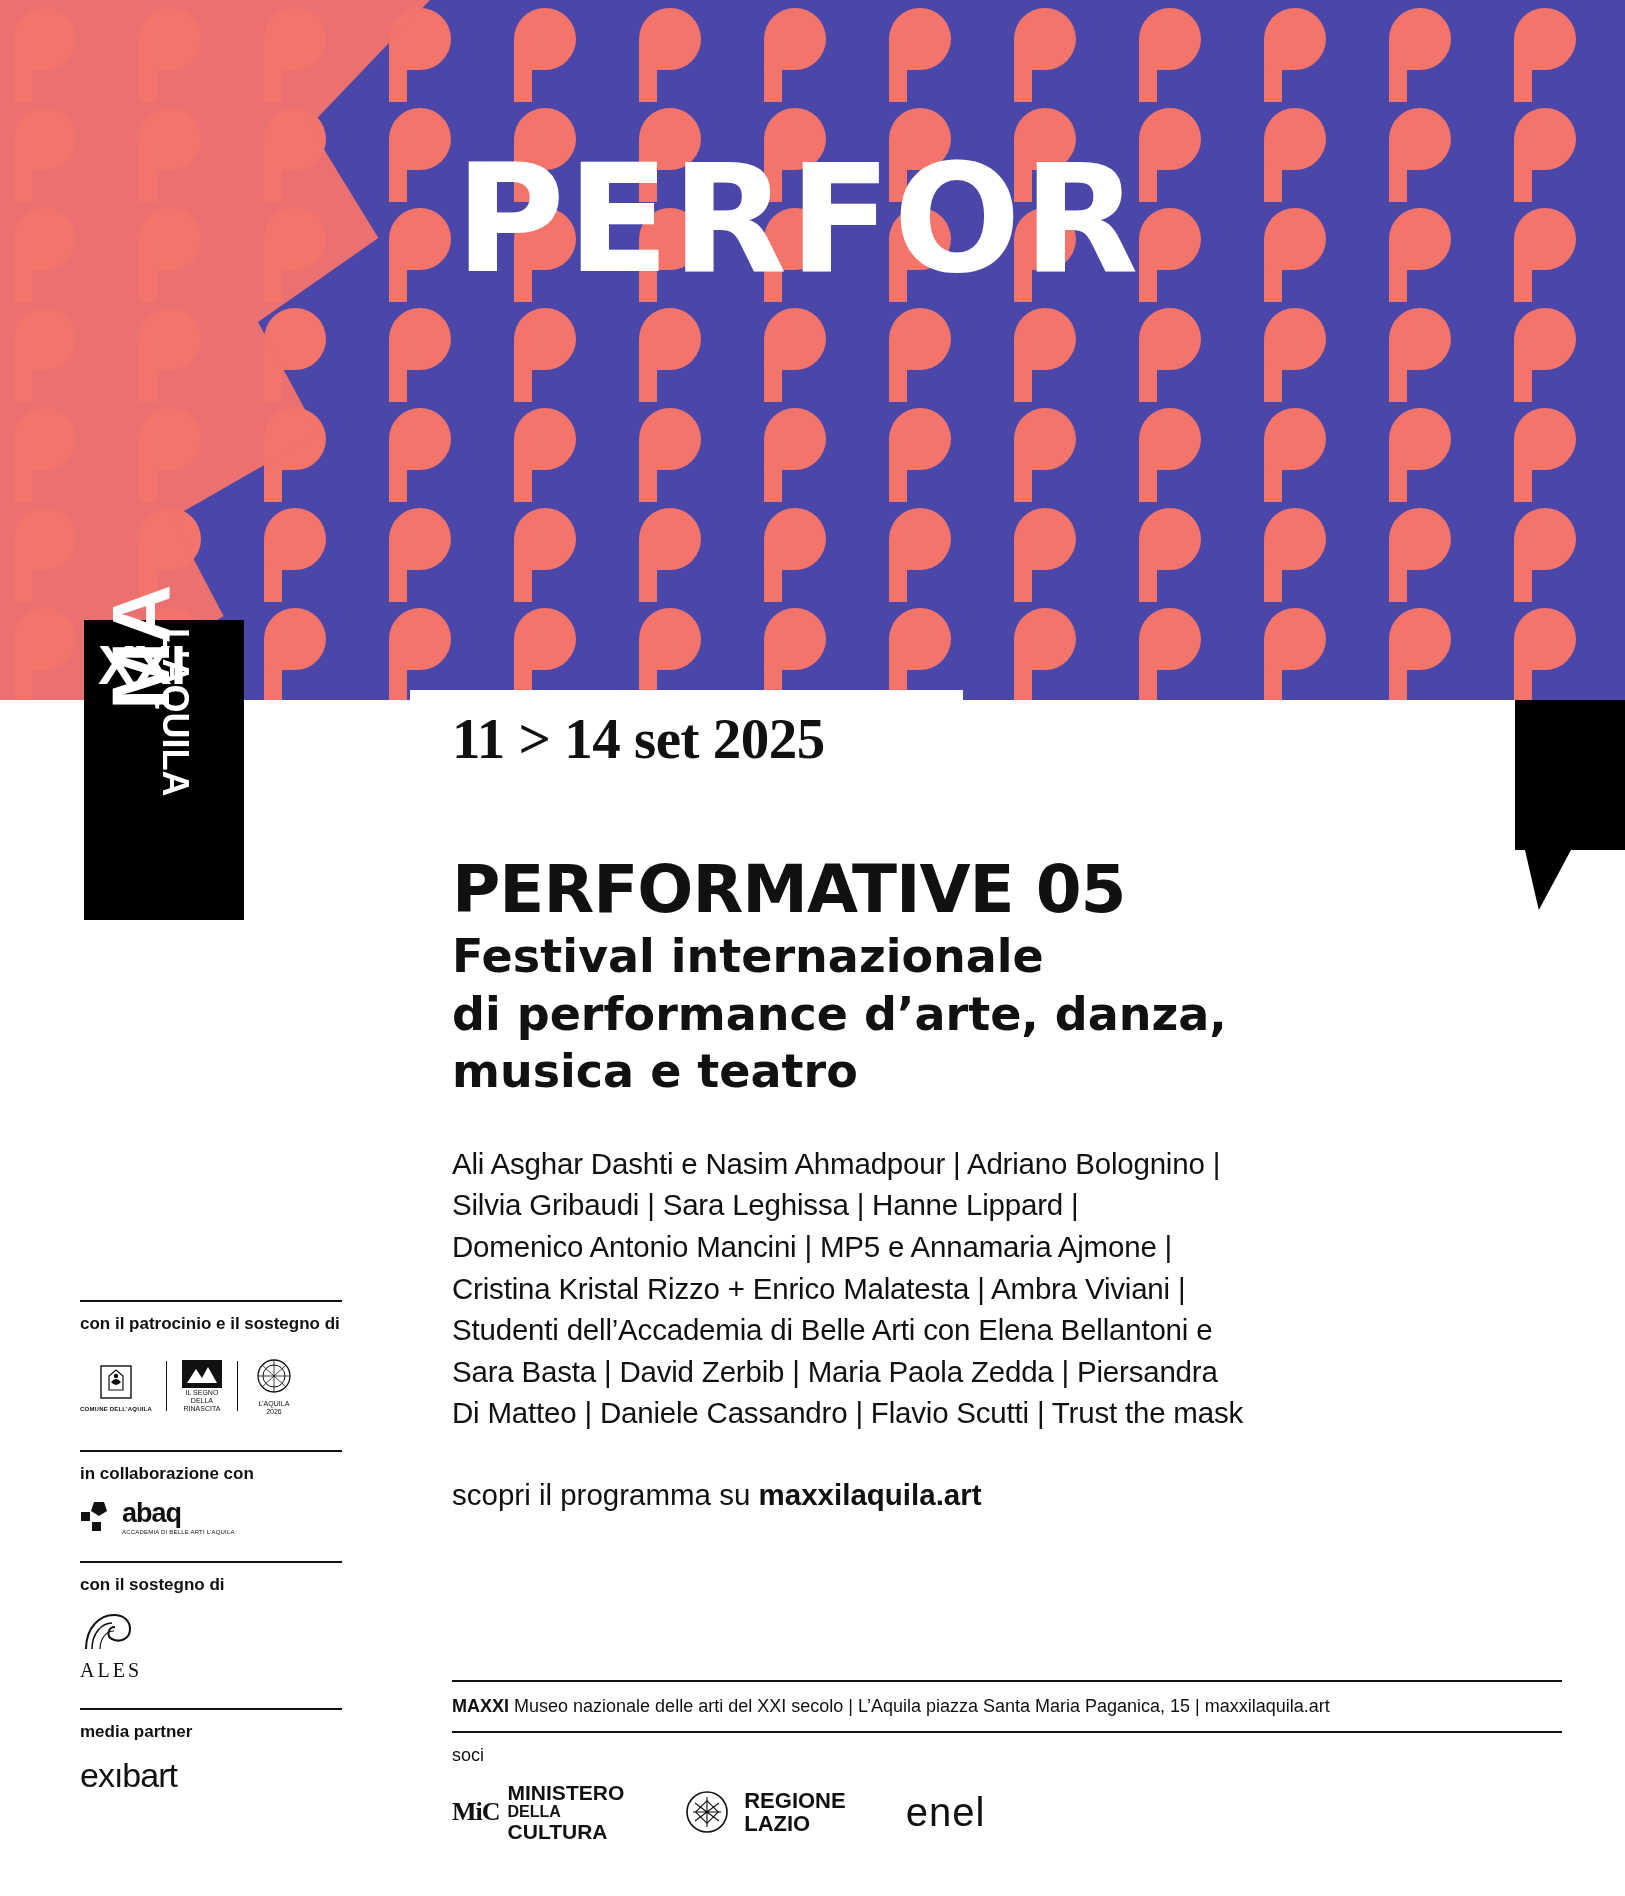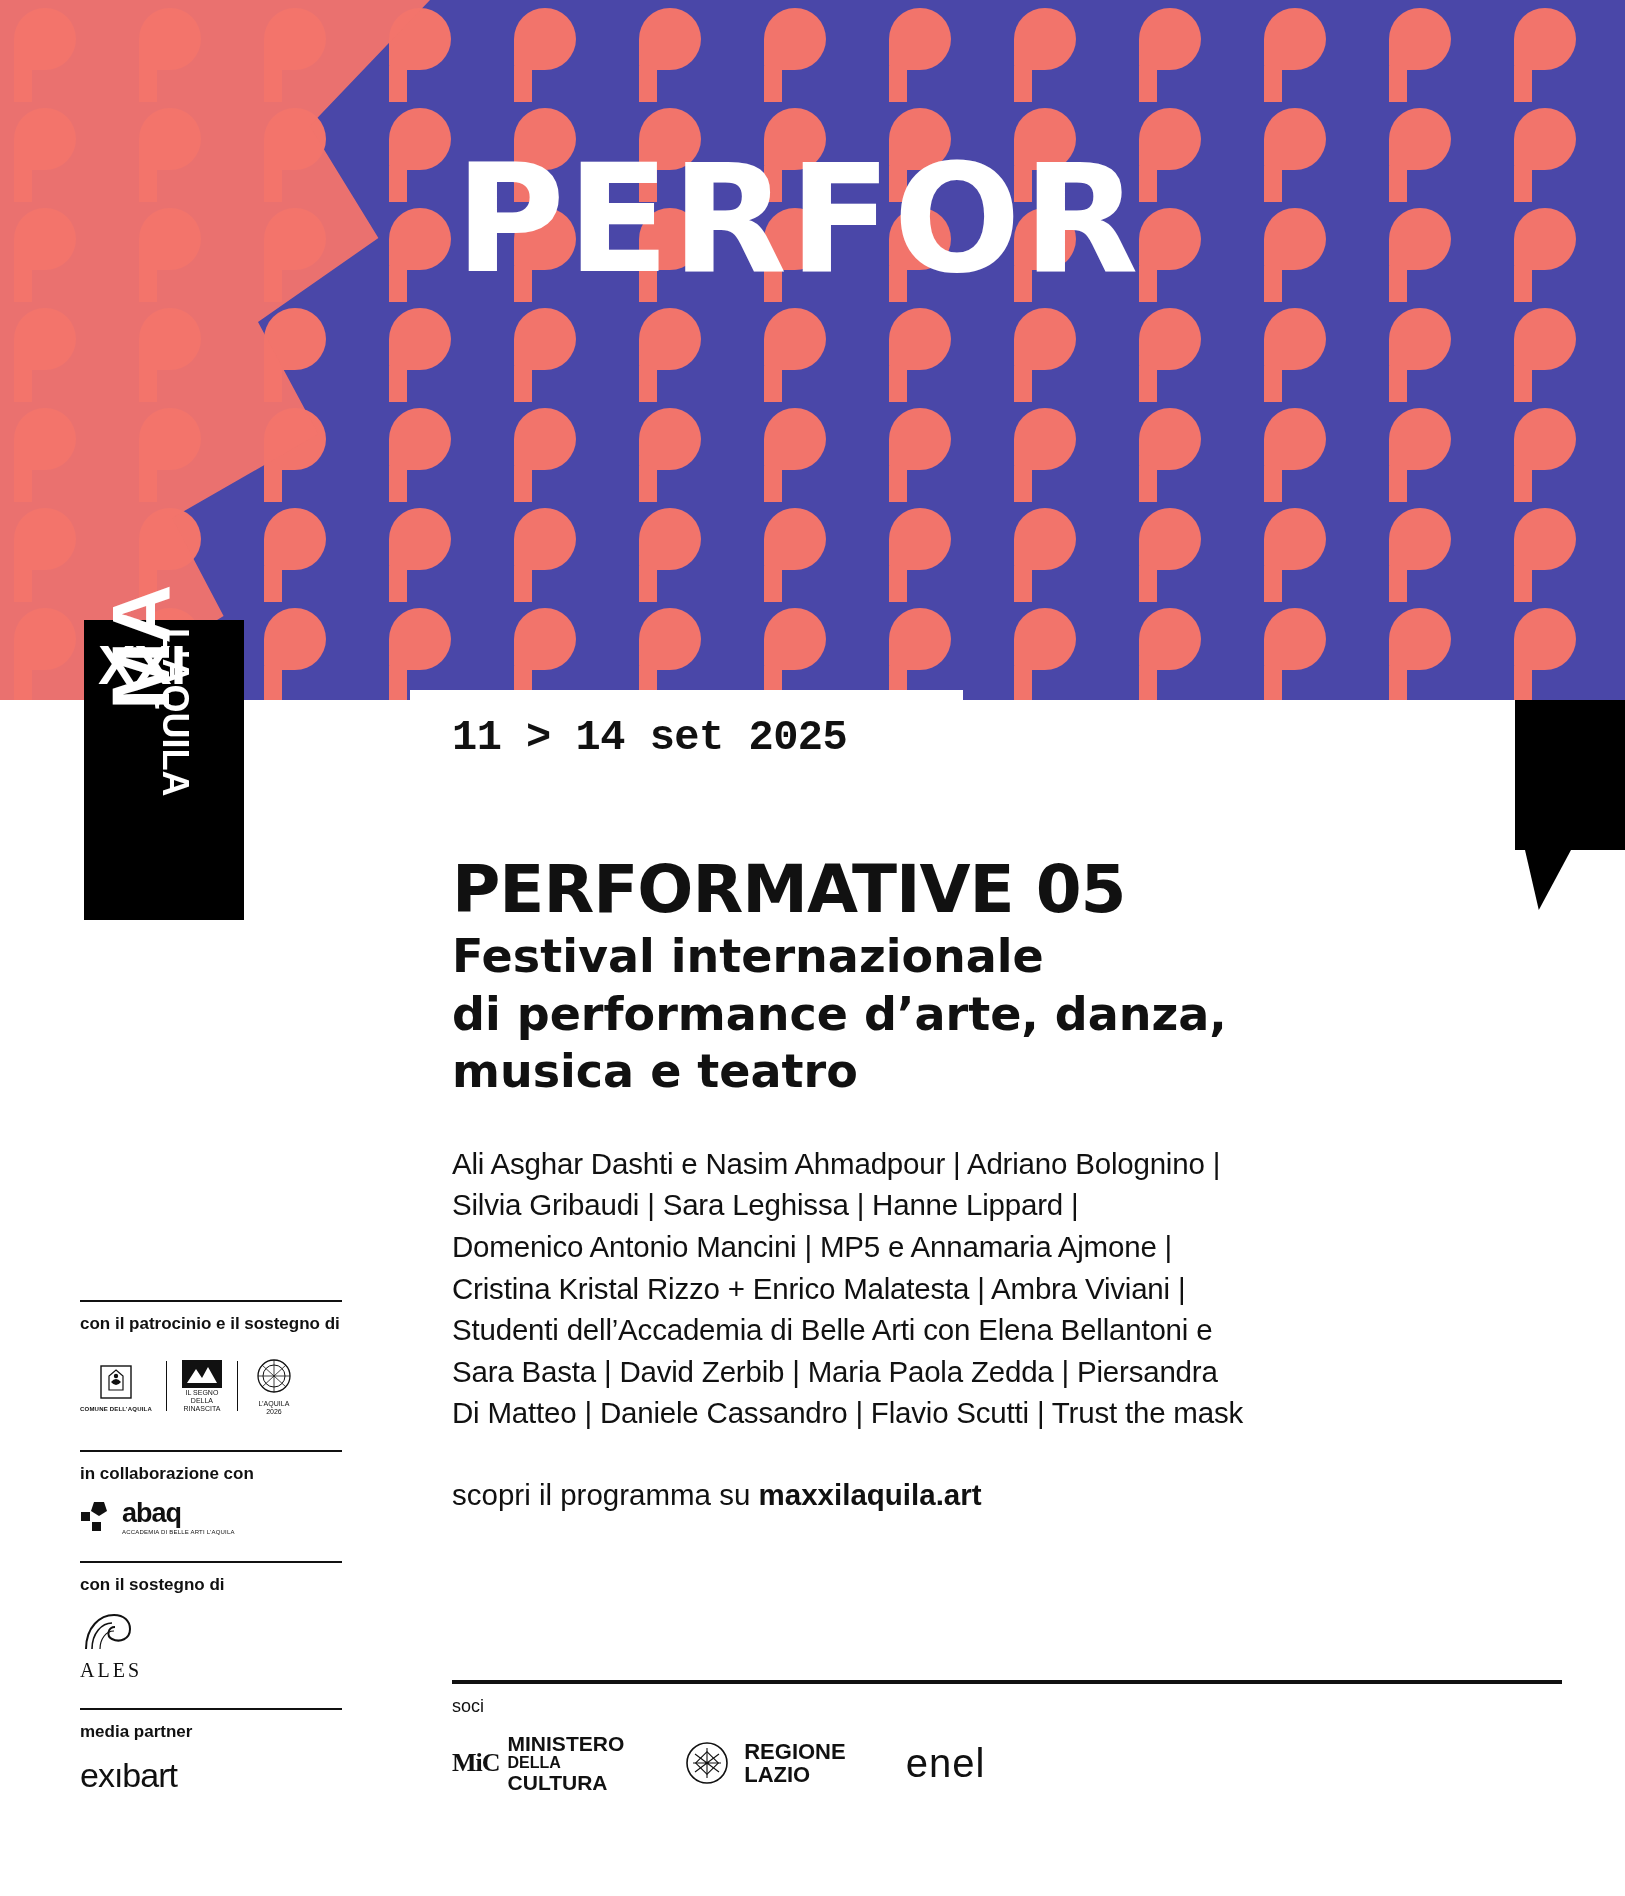--- a/index.html
+++ b/index.html
@@ -143,23 +143,23 @@
     left: 410px;
     top: 690px;
     width: 553px;
     height: 96px;
     background: #ffffff;
     z-index: 7;
     display: flex;
     align-items: center;
   }
   .datebar span {
-    font-family: Liberation Mono, monospace;
+    font-family: Liberation Serif, serif;
     font-weight: bold;
-    font-size: 42px;
+    font-size: 57px;
     color: #111111;
     letter-spacing: -0.5px;
     padding-left: 42px;
   }
 
   
   .comma {
     position: absolute;
     right: 0;
     top: 700px;
@@ -798,20 +798,23 @@
     <div class="lc-block">
       <div class="lc-rule"></div>
       <div class="lc-label">media partner</div>
       <div class="exibart">exıbart</div>
     </div>
 
   </div>
 
   <div class="footer">
     <div class="f-rule"></div>
+    <div class="f-addr">
+      <span>MAXXI</span><span class="reg"> Museo nazionale delle arti del XXI secolo | L’Aquila piazza Santa Maria Paganica, 15 | maxxilaquila.art</span>
+    </div>
     <div class="f-rule"></div>
     <div class="f-soci">soci</div>
     <div class="socirow">
 
       <div class="mic">
         <div class="mic-glyph">MiC</div>
         <div class="mic-text">
           <div class="big">MINISTERO</div>
           <div>DELLA</div>
           <div class="big">CULTURA</div>

